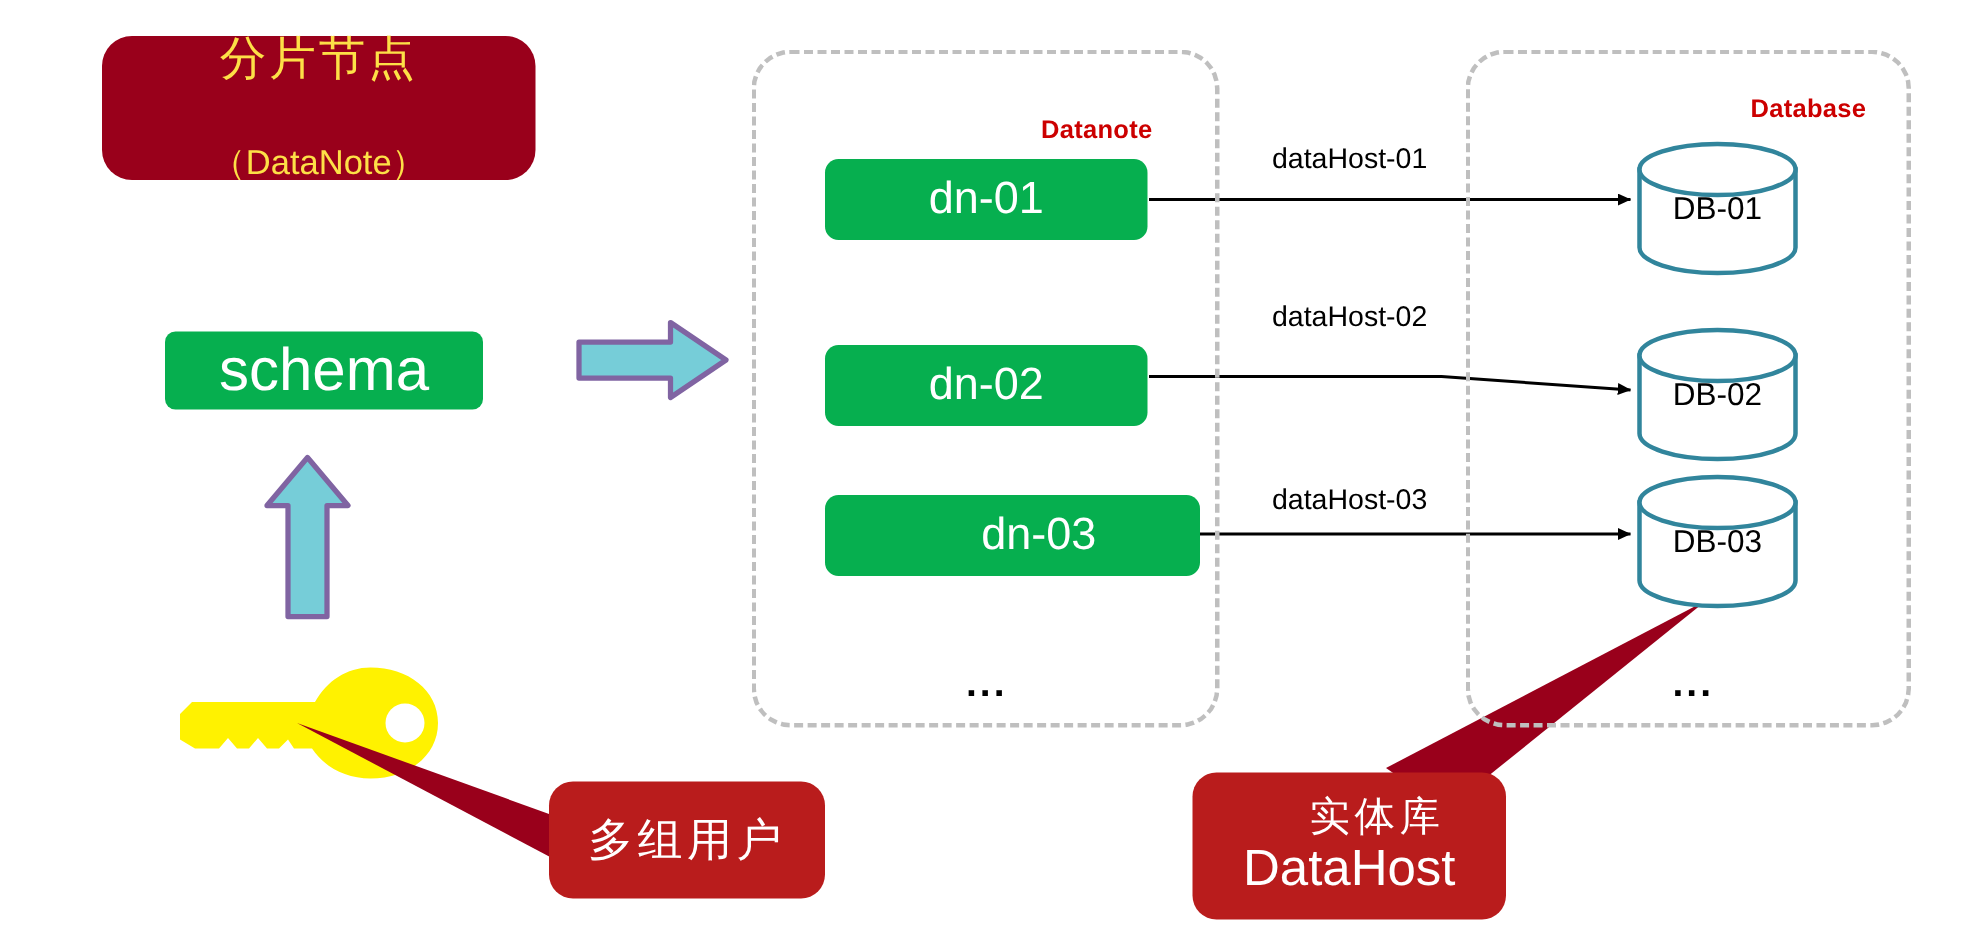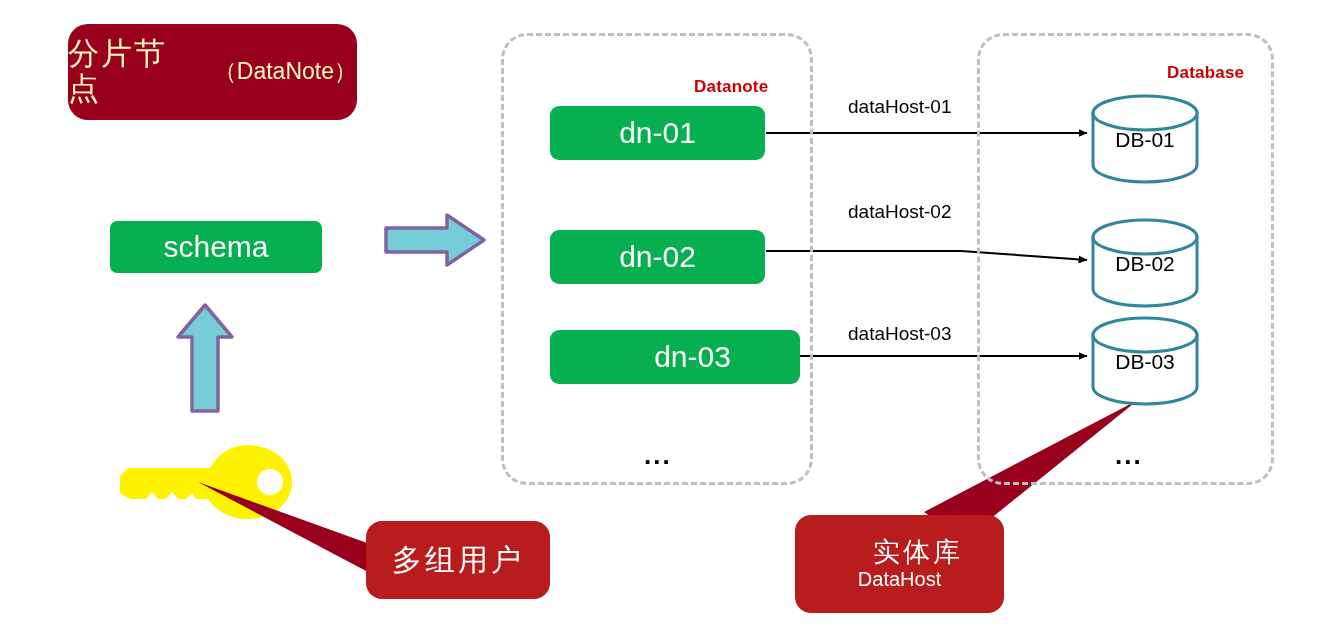--- a/index.html
+++ b/index.html
@@ -21,24 +21,24 @@
 
   
   .title-pill {
     left: 68px;
     top: 24px;
     width: 289px;
     height: 96px;
     background: #99001B;
     border-radius: 20px;
     display: flex;
-    flex-direction: row;
+    flex-direction: column;
     align-items: center;
     justify-content: center;
-    color: #fef9c3;
+    color: #fde047;
     line-height: 1.12;
     gap: 40px;
   }
   .title-pill .cn {
     font-size: 31px;
     letter-spacing: 2px;
   }
   .title-pill .en {
     font-size: 23px;
     letter-spacing: 0px;
@@ -51,21 +51,21 @@
     color: #ffffff;
     display: flex;
     align-items: center;
     justify-content: center;
   }
   .schema-box {
     left: 110px;
     top: 221px;
     width: 212px;
     height: 52px;
-    font-size: 30px;
+    font-size: 40px;
     border-radius: 7px;
   }
   .dn-box {
     left: 550px;
     width: 215px;
     height: 54px;
     font-size: 30px;
   }
   .dn-01 { top: 106px; }
   .dn-02 { top: 230px; }
@@ -158,21 +158,21 @@
     line-height: 1.16;
   }
   .callout-datahost .cn {
     font-family: "Liberation Serif", serif;
     font-size: 27px;
     letter-spacing: 3px;
     margin-left: 37px;
   }
   .callout-datahost .en {
     font-family: "Liberation Sans", sans-serif;
-    font-size: 20px;
+    font-size: 34px;
   }
 
   
   #vec {
     left: 0;
     top: 0;
     width: 1322px;
     height: 631px;
     pointer-events: none;
   }

